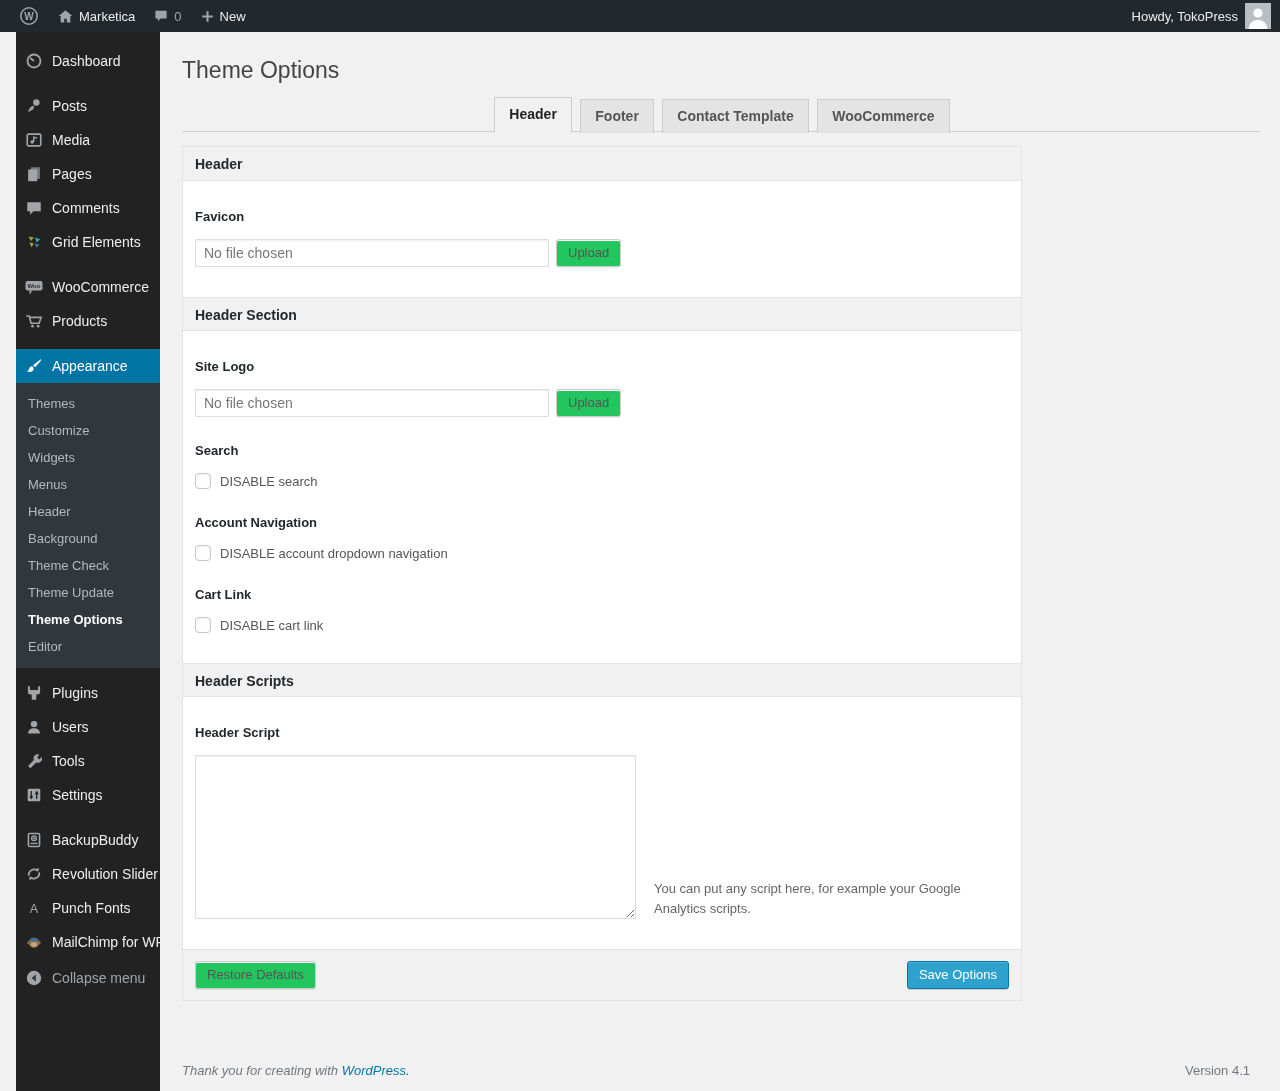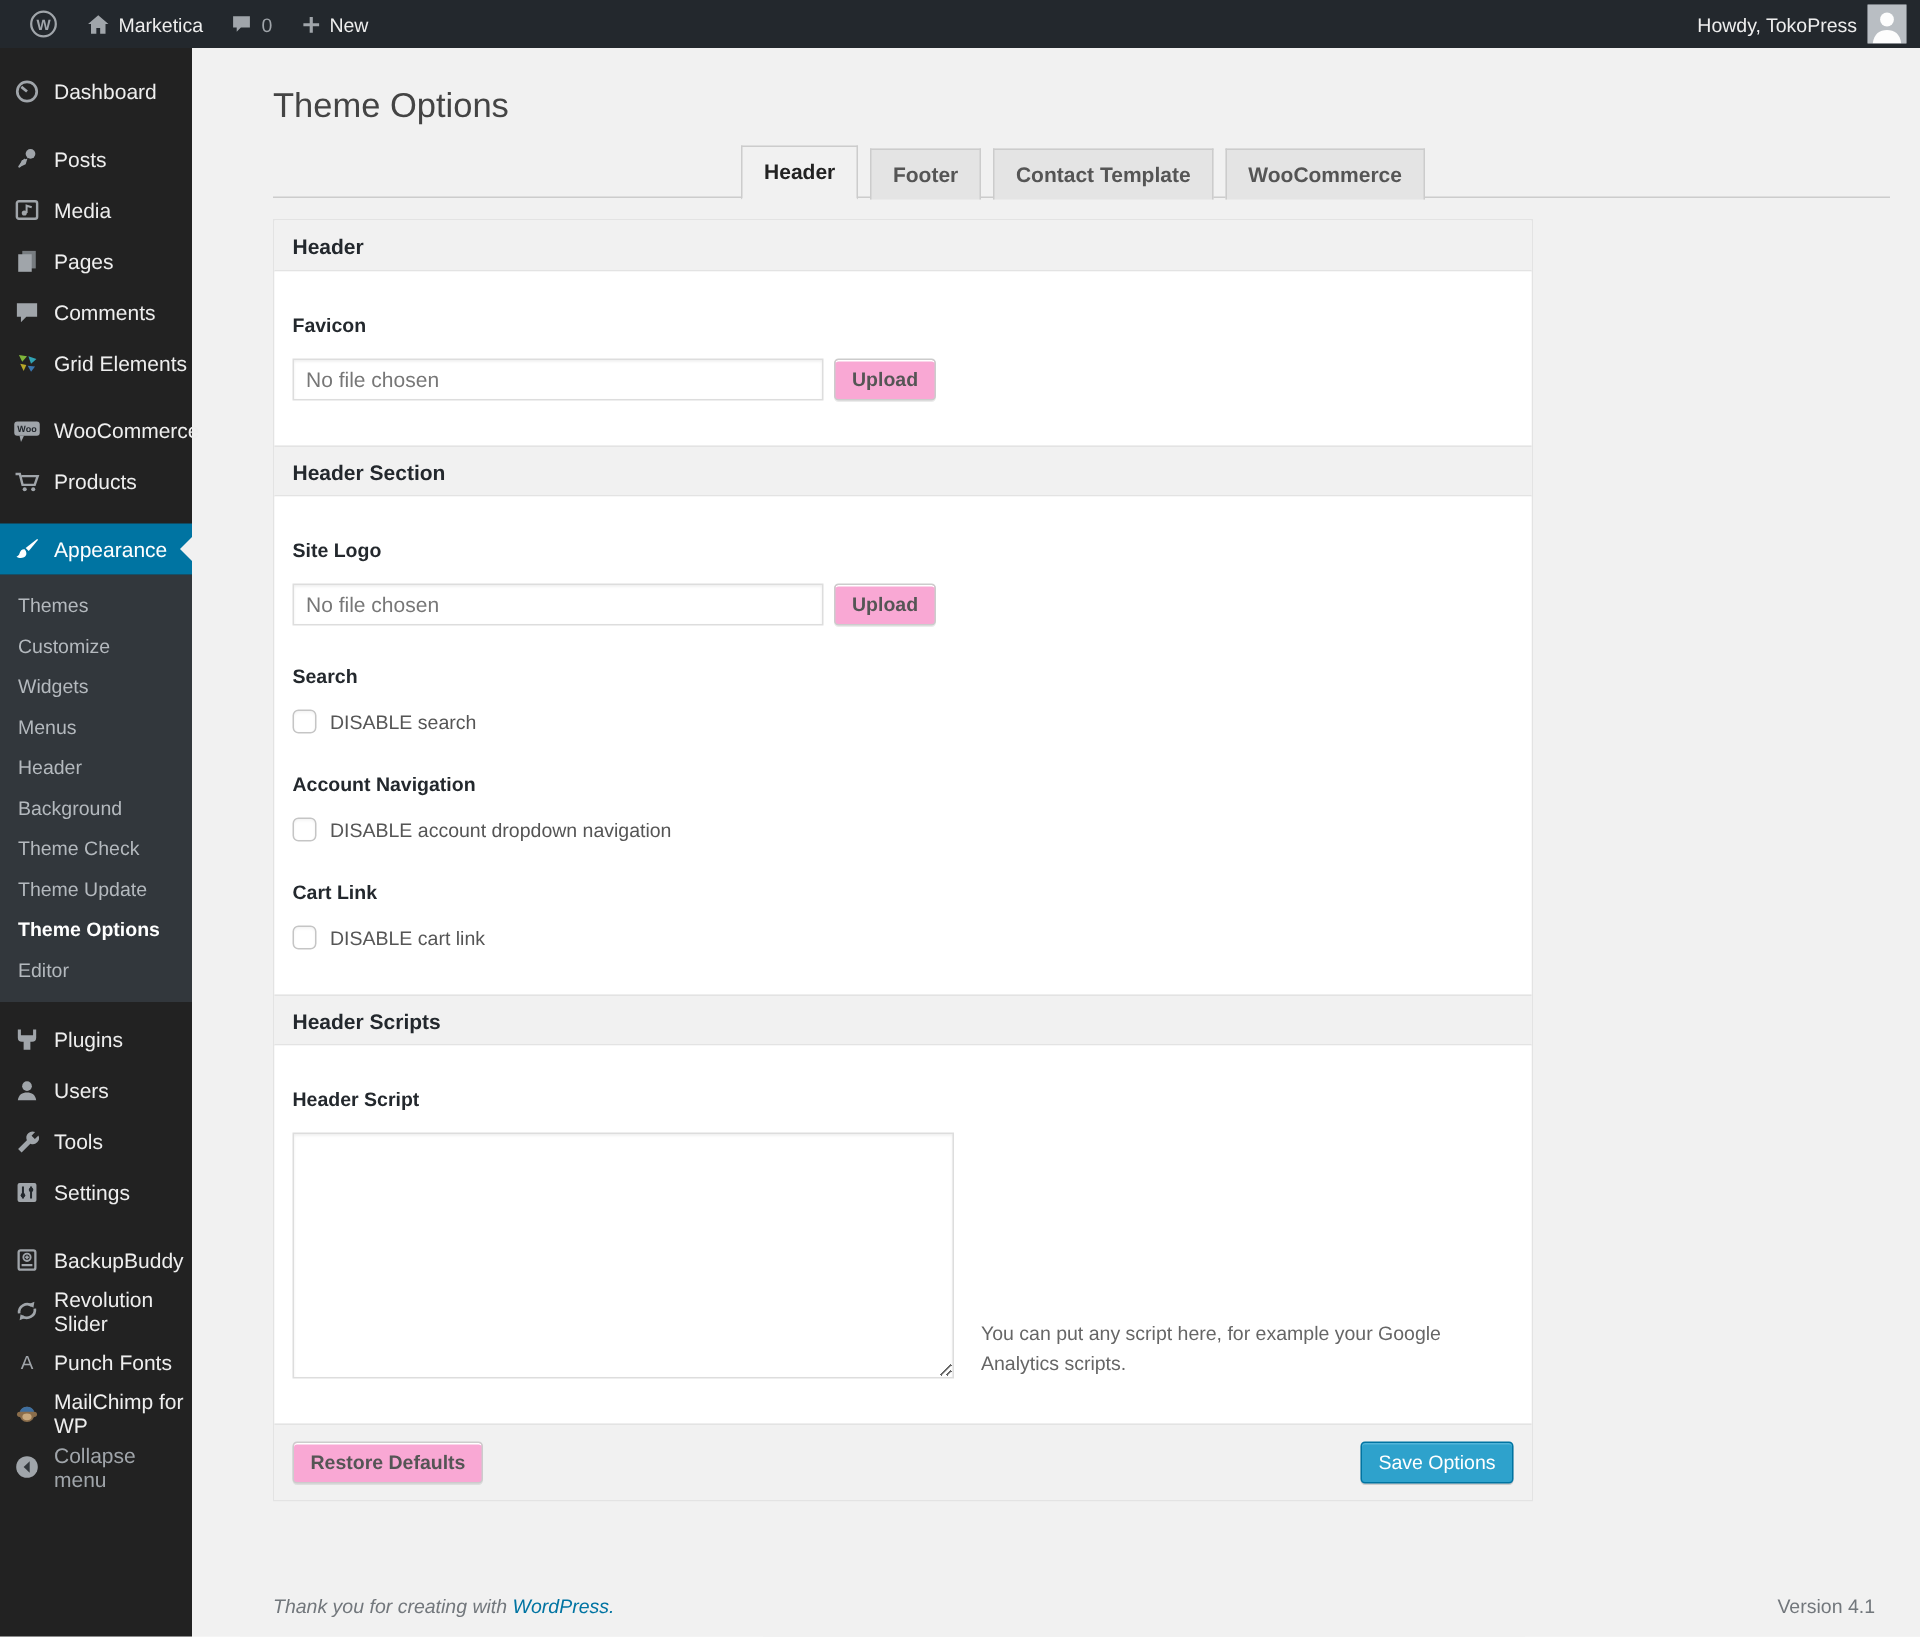--- a/index.html
+++ b/index.html
@@ -8,21 +8,21 @@
   
   .adminbar { position:absolute; top:0; left:0; width:1280px; height:32px; background:#23282d; display:flex; align-items:center; justify-content:space-between; z-index:50; }
   .ab-left { display:flex; align-items:center; height:32px; padding-left:10px; }
   .ab-item { display:flex; align-items:center; height:32px; padding:0 9px; color:#eee; font-size:13px; gap:5px; cursor:pointer; }
   .ab-item .num { color:#a0a5aa; }
   .ab-right { display:flex; align-items:center; height:32px; padding-right:9px; gap:7px; cursor:pointer; }
   .ab-right .howdy { color:#eee; font-size:13px; }
   .avatar { width:26px; height:26px; background:#b9bec3; overflow:hidden; display:block; }
 
   
-  .sidebar { position:absolute; top:32px; left:0; width:128px; height:1059px; background:#222; padding-top:12px; }
+  .sidebar { position:absolute; top:32px; left:16px; width:160px; height:1059px; background:#222; padding-top:12px; }
   .menu-item { display:flex; align-items:center; height:34px; padding-left:8px; color:#eee; font-size:14px; cursor:pointer; position:relative; }
   .menu-item .mi { width:20px; height:20px; margin-right:8px; display:flex; align-items:center; justify-content:center; flex:none; }
   .menu-item.gap { margin-top:11px; }
   .menu-item.active { background:#0074a2; color:#fff; }
   .menu-item.active::after { content:""; position:absolute; right:0; top:50%; margin-top:-8px; border:8px solid transparent; border-right-color:#f1f1f1; }
   .submenu { background:#32373c; padding:7px 0 8px; }
   .submenu-item { display:block; padding:6px 12px; font-size:13px; color:#b4b9be; line-height:15px; cursor:pointer; }
   .submenu-item.current { color:#fff; font-weight:bold; }
   .collapse-item { margin-top:2px; color:#a0a5aa; }
 
@@ -39,21 +39,21 @@
   .section-bar { background:#f1f1f1; padding:0 12px; height:34px; line-height:34px; font-size:14px; font-weight:bold; color:#23282d; border-bottom:1px solid #e3e3e3; }
   .section-bar + .section-body { border-bottom:0; }
   .section-body { background:#fff; padding:2px 12px 4px; }
   .sb-divider { border-top:1px solid #e3e3e3; }
   .field-group { margin:26px 0 26px; }
   .field-label { font-size:13px; font-weight:bold; color:#23282d; margin-bottom:15px; }
   .upload-row { display:flex; gap:7px; align-items:center; }
   .file-input { width:354px; height:28px; border:1px solid #ddd; background:#fff; padding:0 8px; font-size:14px; color:#4d7c0f; box-shadow:inset 0 1px 2px rgba(0,0,0,.07); font-family:"Liberation Sans",sans-serif; }
   .file-input::placeholder { color:#777; opacity:1; }
   .btn { display:inline-block; height:28px; line-height:26px; padding:0 11px; font-size:13px; border-radius:3px; cursor:pointer; font-family:"Liberation Sans",sans-serif; white-space:nowrap; }
-  .btn-secondary { background:#f9a8d4; border:1px solid #ccc; color:#555; box-shadow:inset 0 1px 0 #fff, 0 1px 0 rgba(0,0,0,.08);font-weight:bold; }
+  .btn-secondary { background:#22c55e; border:1px solid #ccc; color:#555; box-shadow:inset 0 1px 0 #fff, 0 1px 0 rgba(0,0,0,.08); }
   .btn-primary { background:#2ea2cc; border:1px solid #0074a2; color:#fff; box-shadow:inset 0 1px 0 rgba(120,200,230,.5), 0 1px 0 rgba(0,0,0,.15); }
   .check-row { display:flex; align-items:center; gap:9px; }
   .checkbox { appearance:none; -webkit-appearance:none; width:16px; height:16px; border:1px solid #c5c5c5; border-radius:4px; background:#fff; margin:0; cursor:pointer; box-shadow:inset 0 1px 2px rgba(0,0,0,.05); }
   .check-label { font-size:13px; color:#555; cursor:pointer; }
   .script-row { display:flex; gap:18px; align-items:flex-end; }
   .script-area { width:441px; height:164px; border:1px solid #ddd; background:#fff; resize:both; font-family:"DejaVu Sans Mono",monospace; font-size:13px; padding:4px 6px; color:#333; box-shadow:inset 0 1px 2px rgba(0,0,0,.07); }
   .script-help { font-size:13px; color:#666; line-height:1.55; max-width:310px; margin-top:6px; }
   .panel-footer { background:#f1f1f1; border-top:1px solid #e3e3e3; padding:11px 12px; display:flex; justify-content:space-between; align-items:center; }
 
   

